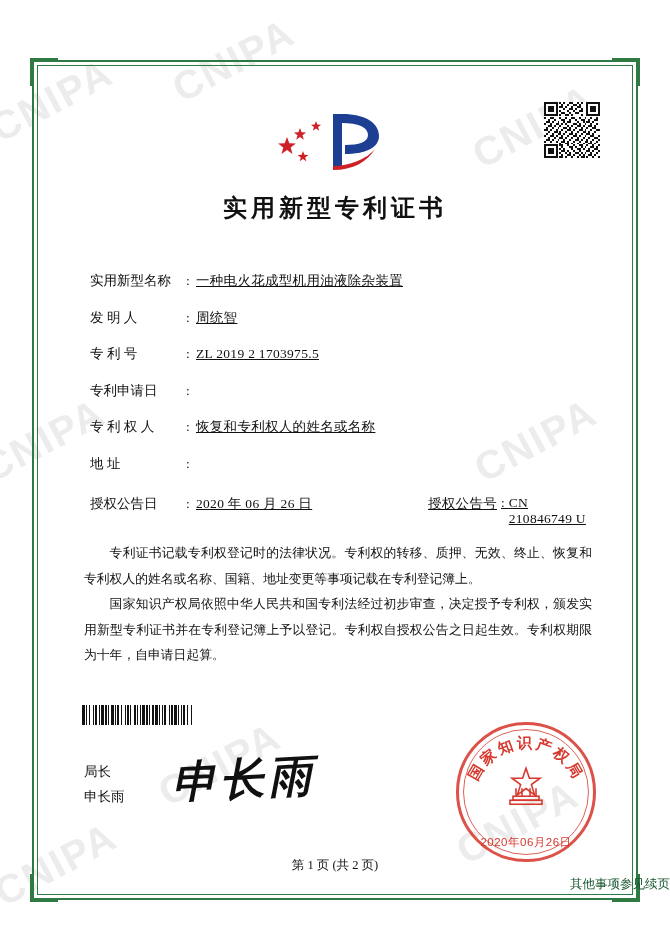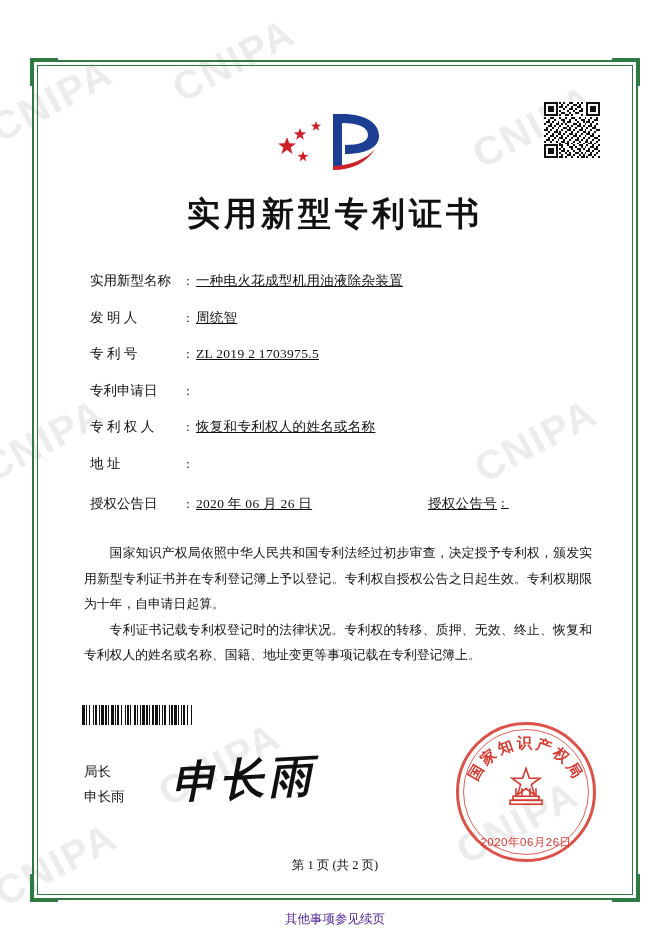--- a/index.html
+++ b/index.html
@@ -109,21 +109,21 @@
     height: 72px;
     margin: 0 auto;
   }
 
   .title {
     position: absolute;
     left: 0;
     right: 0;
     top: 132px;
     text-align: center;
-    font-size: 33px;
+    font-size: 24px;
     font-weight: 700;
     letter-spacing: 4px;
     color: #111;
     font-family: "Liberation Serif", "DejaVu Serif", serif;
   }
 
   
   .fields {
     position: absolute;
     left: 58px;
@@ -276,24 +276,24 @@
     right: 0;
     bottom: 26px;
     text-align: center;
     font-size: 12.5px;
     color: #111;
   }
   .outer-note {
     position: absolute;
     left: 0;
     right: 0;
-    top: 911px;
-    text-align: center;
+    top: 876px;
+    text-align: right;
     font-size: 12.5px;
-    color: #4c1d95;
+    color: #14532d;
     z-index: 2;
   }
 </style>
 </head>
 <body>
 
 <div class="watermarks">
   <div class="wm wm-1">CNIPA</div>
   <div class="wm wm-2">CNIPA</div>
   <div class="wm wm-3">CNIPA</div>
@@ -601,28 +601,29 @@
         <span class="colon">:</span>
       </div>
 
       <div class="row" style="margin-top:22px">
         <span class="label">授权公告日</span>
         <span class="colon">:</span>
         <span class="value secondary-wrap">
           <span class="v1">2020 年 06 月 26 日</span>
           <span class="sub-label">授权公告号</span>
           <span class="sub-colon">:&nbsp;</span>
+          <span class="v2">CN 210846749 U</span>
         </span>
       </div>
 
     </div>
 
     <div class="paras">
+      <p>专利证书记载专利权登记时的法律状况。专利权的转移、质押、无效、终止、恢复和专利权人的姓名或名称、国籍、地址变更等事项记载在专利登记簿上。</p>
       <p>国家知识产权局依照中华人民共和国专利法经过初步审查，决定授予专利权，颁发实用新型专利证书并在专利登记簿上予以登记。专利权自授权公告之日起生效。专利权期限为十年，自申请日起算。</p>
-      <p>专利证书记载专利权登记时的法律状况。专利权的转移、质押、无效、终止、恢复和专利权人的姓名或名称、国籍、地址变更等事项记载在专利登记簿上。</p>
     </div>
 
     <div class="barcode">
         <i style="width:3px;background:#111"></i>
         <i style="width:1px;background:transparent"></i>
         <i style="width:1px;background:#111"></i>
         <i style="width:2px;background:transparent"></i>
         <i style="width:1px;background:#111"></i>
         <i style="width:3px;background:transparent"></i>
         <i style="width:1px;background:#111"></i>

